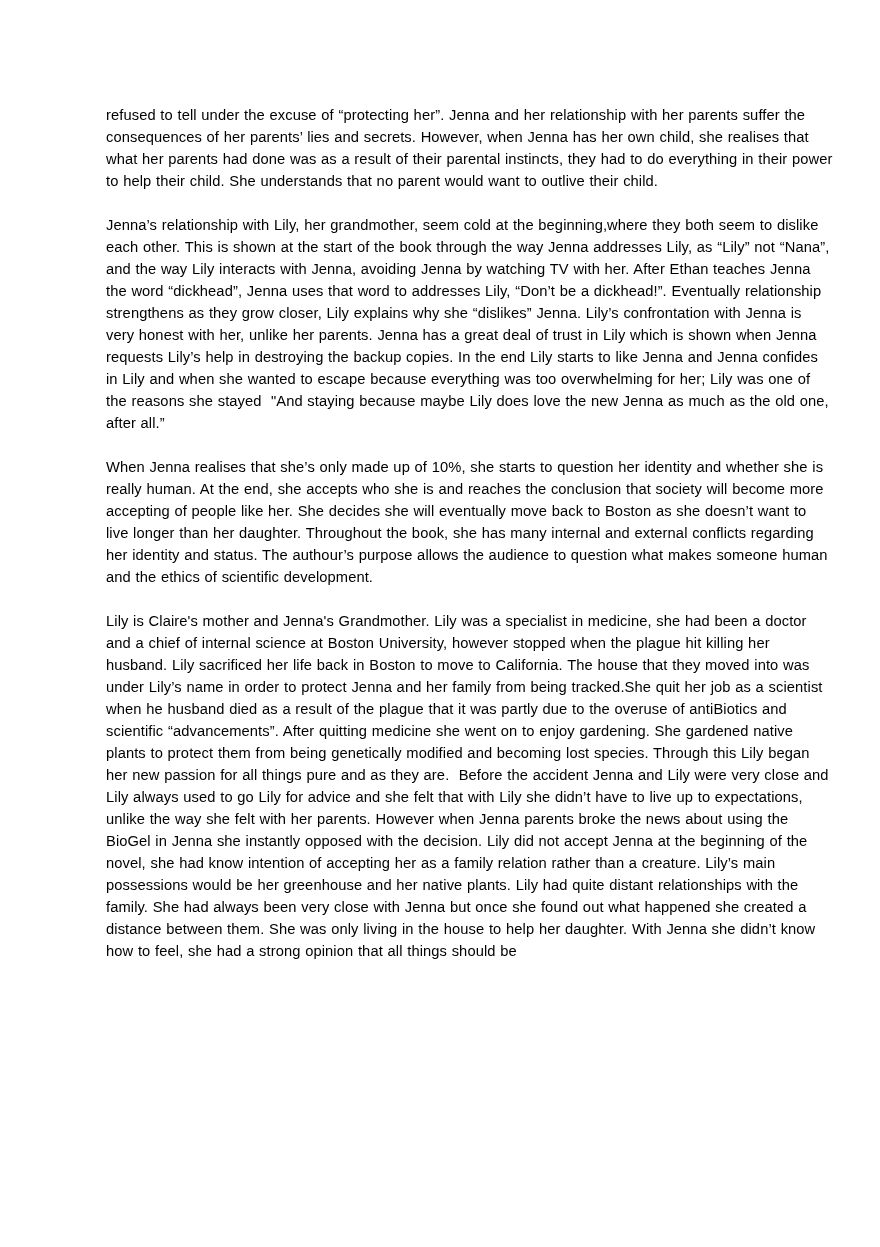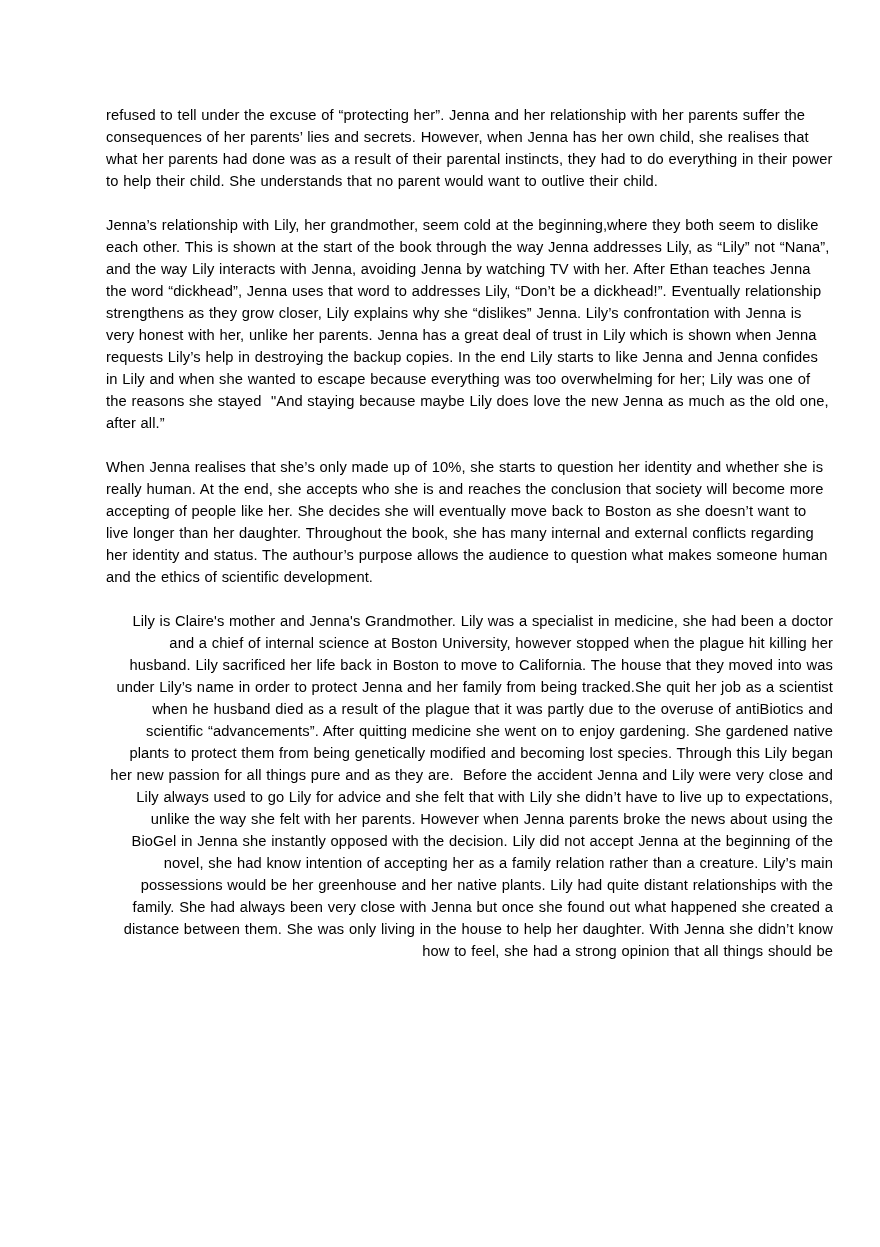--- a/index.html
+++ b/index.html
@@ -28,21 +28,20 @@
     font-size: 14.7px;
     line-height: 22px;
     letter-spacing: 0.1px;
     color: #000000;
     text-align: left;
     word-spacing: 0.5px;
     white-space: pre-wrap;
   }
   .doc-text p:last-child {
     margin-bottom: 6px;
-    text-align: right;
   }
 </style>
 </head>
 <body>
 
 <div class="page">
   <div class="doc-text">
     <p>refused to tell under the excuse of “protecting her”. Jenna and her relationship with her parents suffer the consequences of her parents’ lies and secrets. However, when Jenna has her own child, she realises that what her parents had done was as a result of their parental instincts, they had to do everything in their power to help their child. She understands that no parent would want to outlive their child.</p>
     <p>Jenna’s relationship with Lily, her grandmother, seem cold at the beginning,where they both seem to dislike each other. This is shown at the start of the book through the way Jenna addresses Lily, as “Lily” not “Nana”, and the way Lily interacts with Jenna, avoiding Jenna by watching TV with her. After Ethan teaches Jenna the word “dickhead”, Jenna uses that word to addresses Lily, “Don’t be a dickhead!”. Eventually relationship strengthens as they grow closer, Lily explains why she “dislikes” Jenna. Lily’s confrontation with Jenna is very honest with her, unlike her parents. Jenna has a great deal of trust in Lily which is shown when Jenna requests Lily’s help in destroying the backup copies. In the end Lily starts to like Jenna and Jenna confides in Lily and when she wanted to escape because everything was too overwhelming for her; Lily was one of the reasons she stayed  "And staying because maybe Lily does love the new Jenna as much as the old one, after all.”</p>
     <p>When Jenna realises that she’s only made up of 10%, she starts to question her identity and whether she is really human. At the end, she accepts who she is and reaches the conclusion that society will become more accepting of people like her. She decides she will eventually move back to Boston as she doesn’t want to live longer than her daughter. Throughout the book, she has many internal and external conflicts regarding her identity and status. The authour’s purpose allows the audience to question what makes someone human and the ethics of scientific development.</p>

